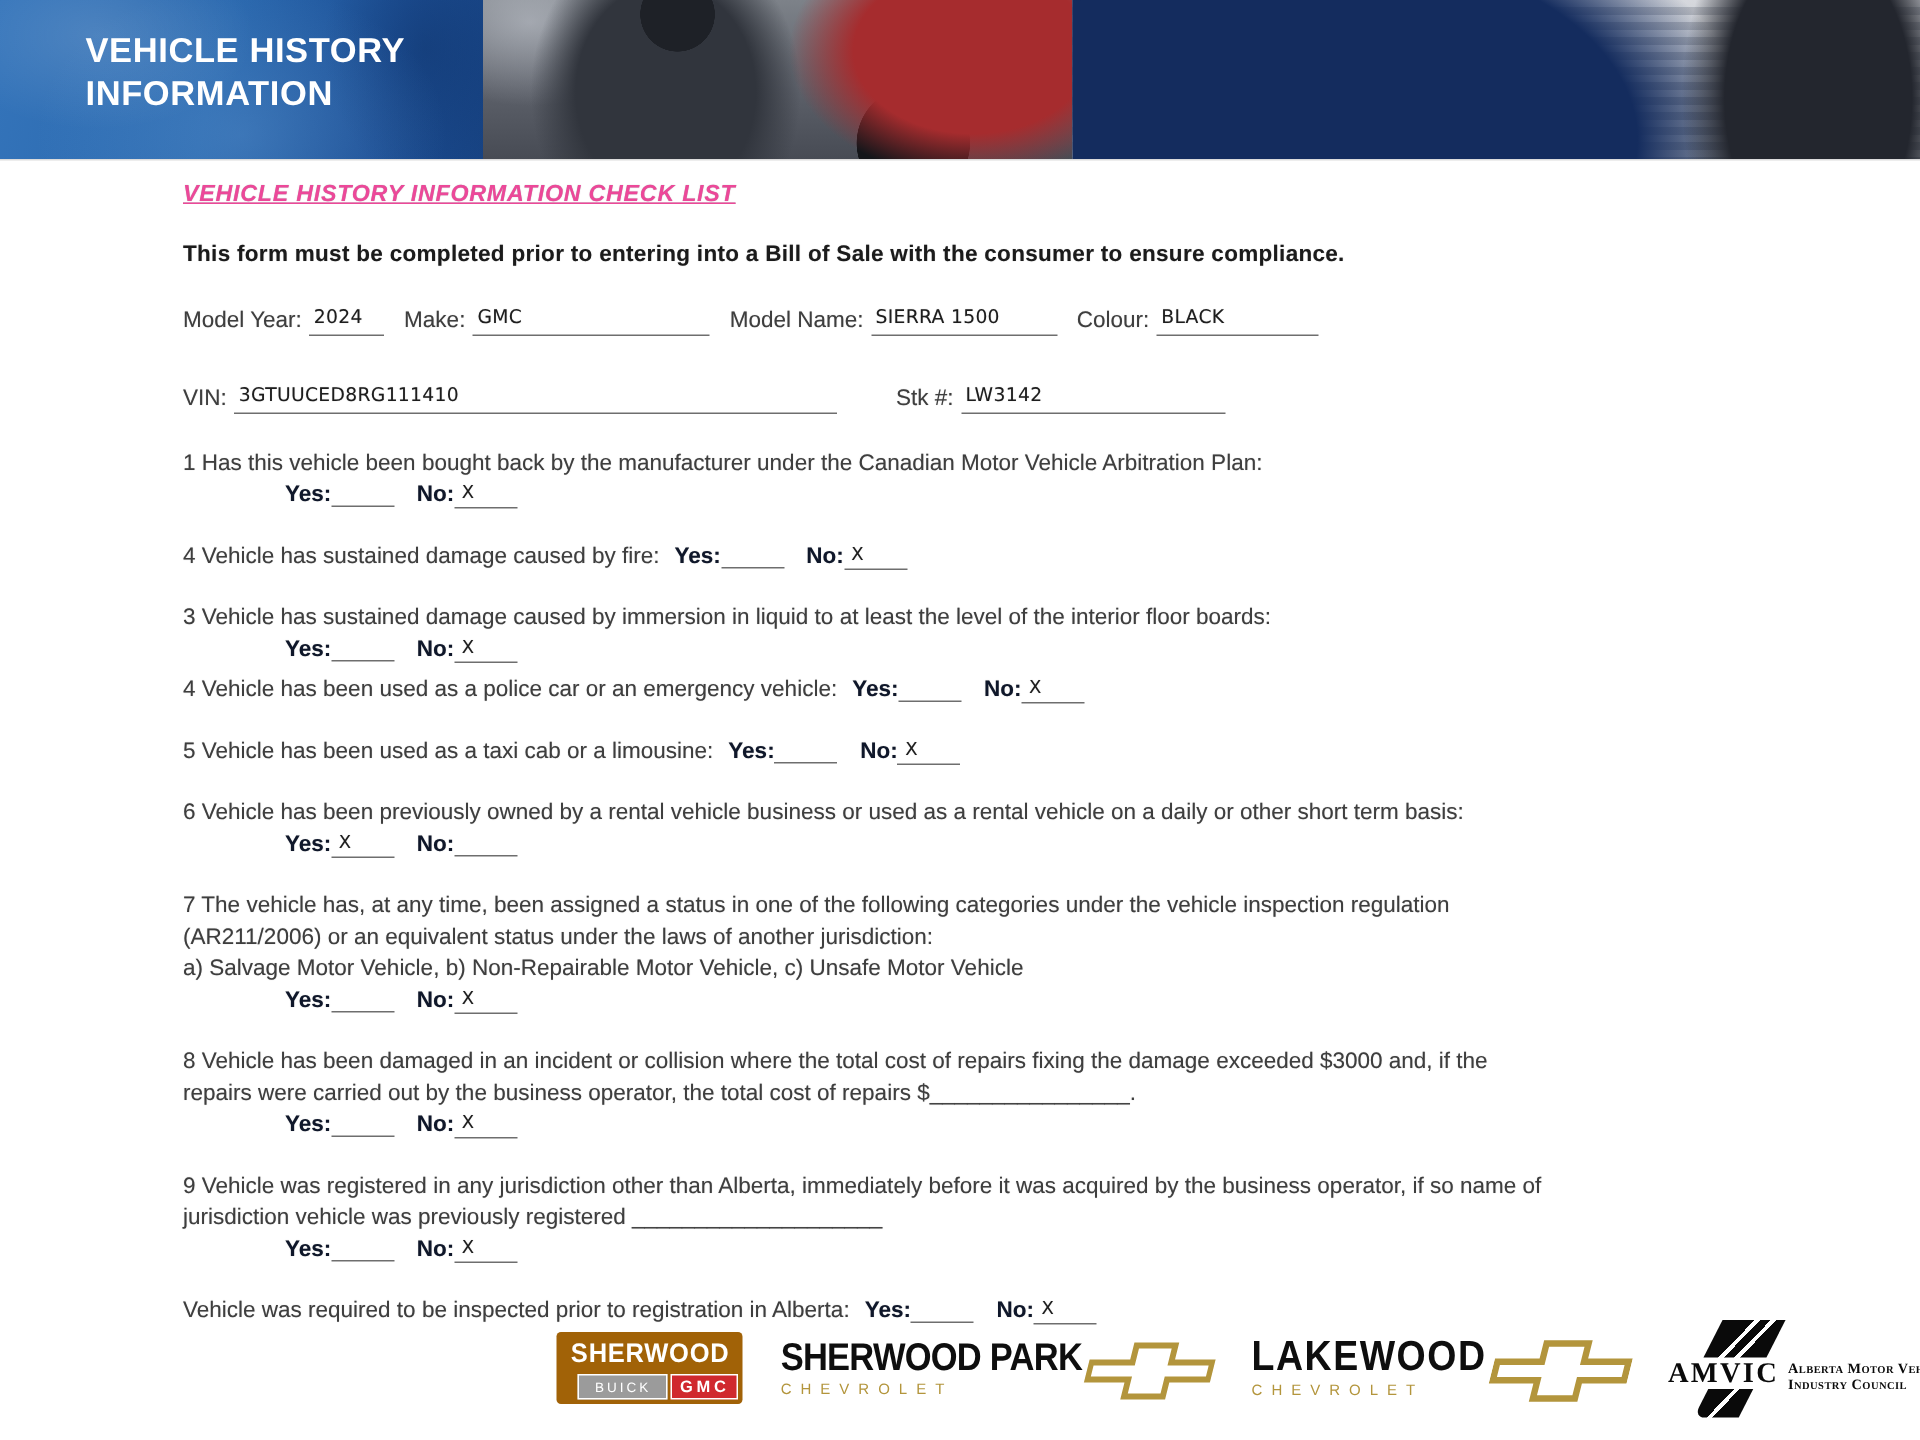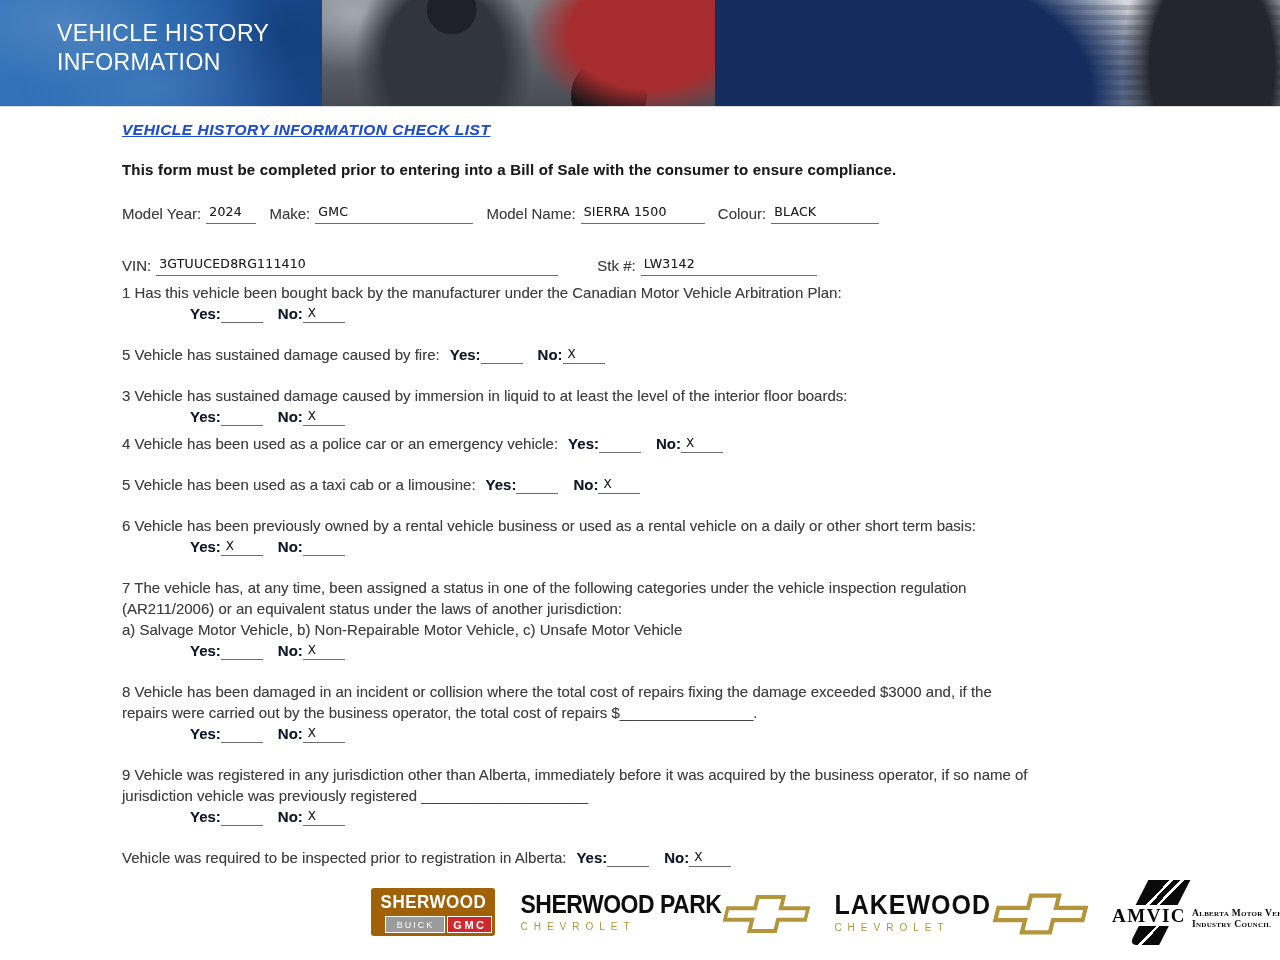--- a/index.html
+++ b/index.html
@@ -12,21 +12,21 @@
   
   .banner { display:flex; width:1280px; height:107px; border-bottom:1px solid #dcdcdc; }
   .banner-left {
     width:322px; height:100%; position:relative; flex:none;
     background:
       radial-gradient(ellipse 150px 90px at 20% 22%, rgba(255,255,255,.14), transparent 70%),
       radial-gradient(ellipse 190px 140px at 50% 85%, rgba(110,165,220,.30), transparent 72%),
       radial-gradient(ellipse 90px 120px at 88% 30%, rgba(10,40,90,.35), transparent 75%),
       linear-gradient(104deg, #3474ba 0%, #2a68ae 45%, #1d5096 78%, #174383 100%);
   }
-  .banner-title { position:absolute; left:57px; top:19px; color:#ffffff; font-weight:400;
+  .banner-title { position:absolute; left:57px; top:19px; color:#ffffff; font-weight:700;
     font-size:23px; line-height:29px; letter-spacing:.4px; }
   .photo { height:100%; position:relative; }
   .photo-mechanic {
     width:393px; flex:none;
     background:
       radial-gradient(circle 25px at 33% 9%, #1e2127 0 99%, transparent 100%),
       radial-gradient(ellipse 125px 150px at 31% 58%, #31353d 0 48%, rgba(49,53,61,0) 72%),
       radial-gradient(ellipse 165px 115px at 83% 32%, #a62c2e 0 48%, rgba(166,44,46,0) 74%),
       radial-gradient(circle 38px at 73% 90%, #14161a 0 99%, transparent 100%),
       radial-gradient(ellipse 120px 80px at 8% 14%, rgba(210,214,222,.5), transparent 70%),
@@ -43,28 +43,28 @@
       linear-gradient(180deg, #c6c9d0 0%, #aeb2bb 45%, #82878f 100%);
   }
 
   
   .form {
     position:absolute; left:122px; top:120px; width:992px;
     color:#3e3e3e; text-shadow:0 0 .6px rgba(70,70,70,.45);
   }
   .form-title {
     font-size:15.5px; font-weight:600; font-style:italic; letter-spacing:.5px;
-    color:#1d4ed8; text-decoration:underline; line-height:20px; margin-bottom:20px;
+    color:#ec4899; text-decoration:underline; line-height:20px; margin-bottom:20px;
   }
   .notice { font-size:15px; font-weight:bold; color:#1b1b1b; letter-spacing:.2px;
     line-height:20px; margin-bottom:20px; }
 
   .fields-row { font-size:15px; height:30px; line-height:28px; white-space:nowrap; }
   .fields-row.r1 { margin-bottom:22px; }
-  .fields-row.r2 { margin-bottom:0; }
+  .fields-row.r2 { margin-bottom:16px; }
   .field { margin-right:9px; }
   .flabel { margin-right:5px; }
   .fline { display:inline-block; border-bottom:1.6px solid #6e6e6e; height:20px;
     vertical-align:-4px; white-space:nowrap; }
   .fvalue { font-family:"DejaVu Sans", sans-serif; font-size:12.5px; color:#1d1d1d;
     padding-left:3px; position:relative; top:-7px; letter-spacing:.2px; }
   .w-year{width:50px} .w-make{width:158px} .w-model{width:124px}
   .w-colour{width:108px} .w-vin{width:402px} .w-stk{width:176px}
   .field-stk { margin-left:26px; }
 
@@ -144,21 +144,21 @@
     <div class="fields-row r2">
       <span class="field"><span class="flabel">VIN:</span><span class="fline w-vin"><span class="fvalue">3GTUUCED8RG111410</span></span></span>
       <span class="field field-stk"><span class="flabel">Stk #:</span><span class="fline w-stk"><span class="fvalue">LW3142</span></span></span>
     </div>
 
     <div id="questions">
         <div class="question">
           <div class="q-line">1 Has this vehicle been bought back by the manufacturer under the Canadian Motor Vehicle Arbitration Plan:</div>
           <div class="yn-row"><span class="yn-group"><span class="yn-label">Yes:</span><span class="yn-blank"></span></span><span class="yn-group"><span class="yn-label">No:</span><span class="yn-blank"><span class="xmark">X</span></span></span></div>
         </div>
-        <div class="question"><span class="q-line">5 Vehicle has sustained damage caused by fire:</span><span class="yn-row inline"><span class="yn-group"><span class="yn-label">Yes:</span><span class="yn-blank"></span></span><span class="yn-group"><span class="yn-label">No:</span><span class="yn-blank"><span class="xmark">X</span></span></span></span></div>
+        <div class="question"><span class="q-line">4 Vehicle has sustained damage caused by fire:</span><span class="yn-row inline"><span class="yn-group"><span class="yn-label">Yes:</span><span class="yn-blank"></span></span><span class="yn-group"><span class="yn-label">No:</span><span class="yn-blank"><span class="xmark">X</span></span></span></span></div>
         <div class="question tight">
           <div class="q-line">3 Vehicle has sustained damage caused by immersion in liquid to at least the level of the interior floor boards:</div>
           <div class="yn-row"><span class="yn-group"><span class="yn-label">Yes:</span><span class="yn-blank"></span></span><span class="yn-group"><span class="yn-label">No:</span><span class="yn-blank"><span class="xmark">X</span></span></span></div>
         </div>
         <div class="question"><span class="q-line">4 Vehicle has been used as a police car or an emergency vehicle:</span><span class="yn-row inline"><span class="yn-group"><span class="yn-label">Yes:</span><span class="yn-blank"></span></span><span class="yn-group"><span class="yn-label">No:</span><span class="yn-blank"><span class="xmark">X</span></span></span></span></div>
         <div class="question"><span class="q-line">5 Vehicle has been used as a taxi cab or a limousine:</span><span class="yn-row inline"><span class="yn-group"><span class="yn-label">Yes:</span><span class="yn-blank"></span></span><span class="yn-group"><span class="yn-label">No:</span><span class="yn-blank"><span class="xmark">X</span></span></span></span></div>
         <div class="question">
           <div class="q-line">6 Vehicle has been previously owned by a rental vehicle business or used as a rental vehicle on a daily or other short term basis:</div>
           <div class="yn-row"><span class="yn-group"><span class="yn-label">Yes:</span><span class="yn-blank"><span class="xmark">X</span></span></span><span class="yn-group"><span class="yn-label">No:</span><span class="yn-blank"></span></span></div>
         </div>

